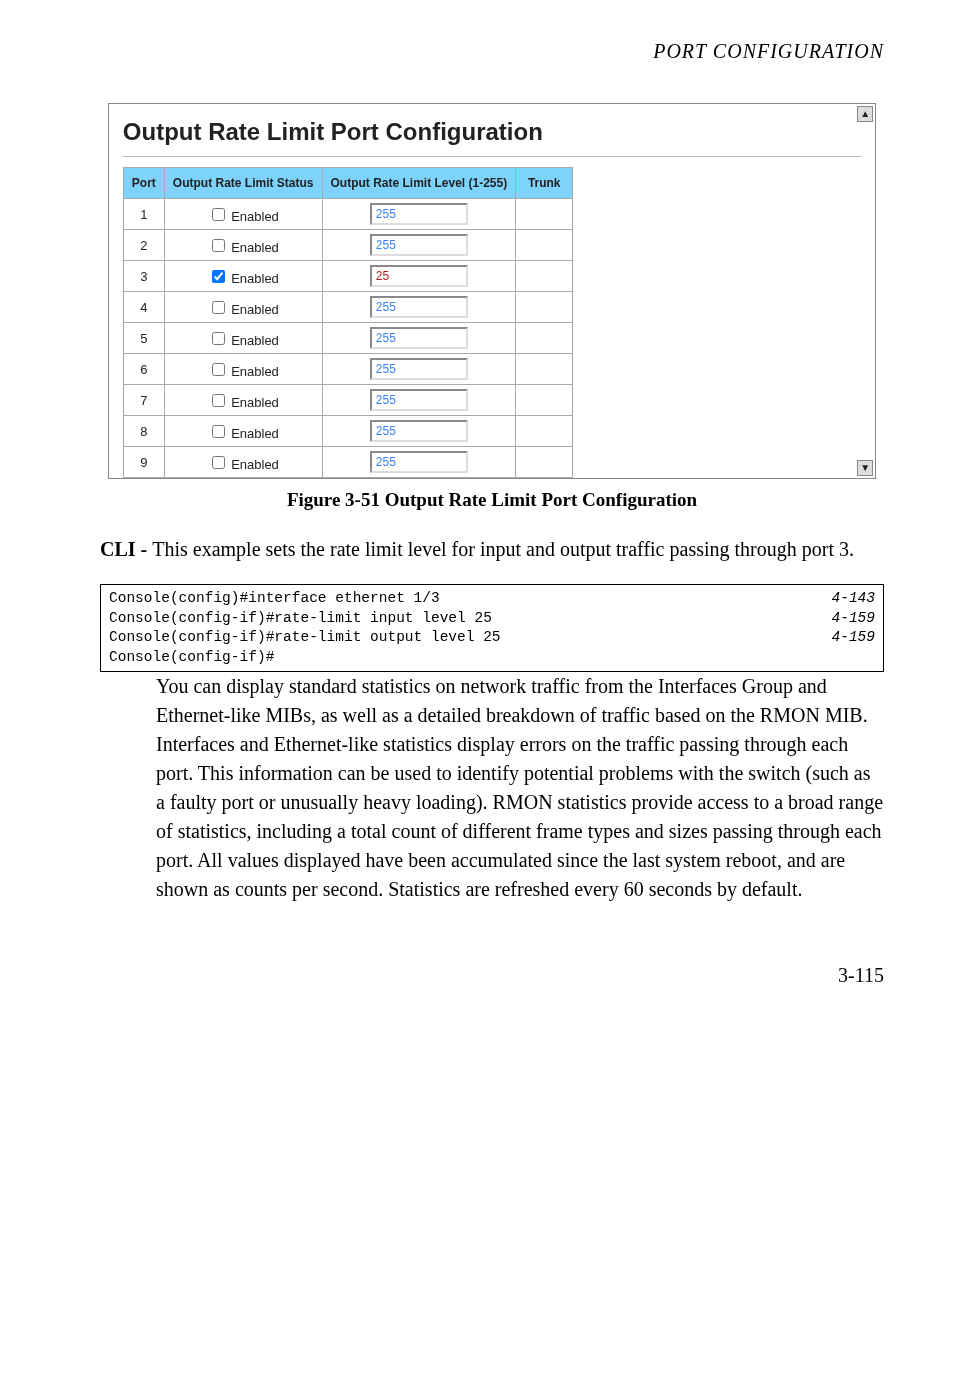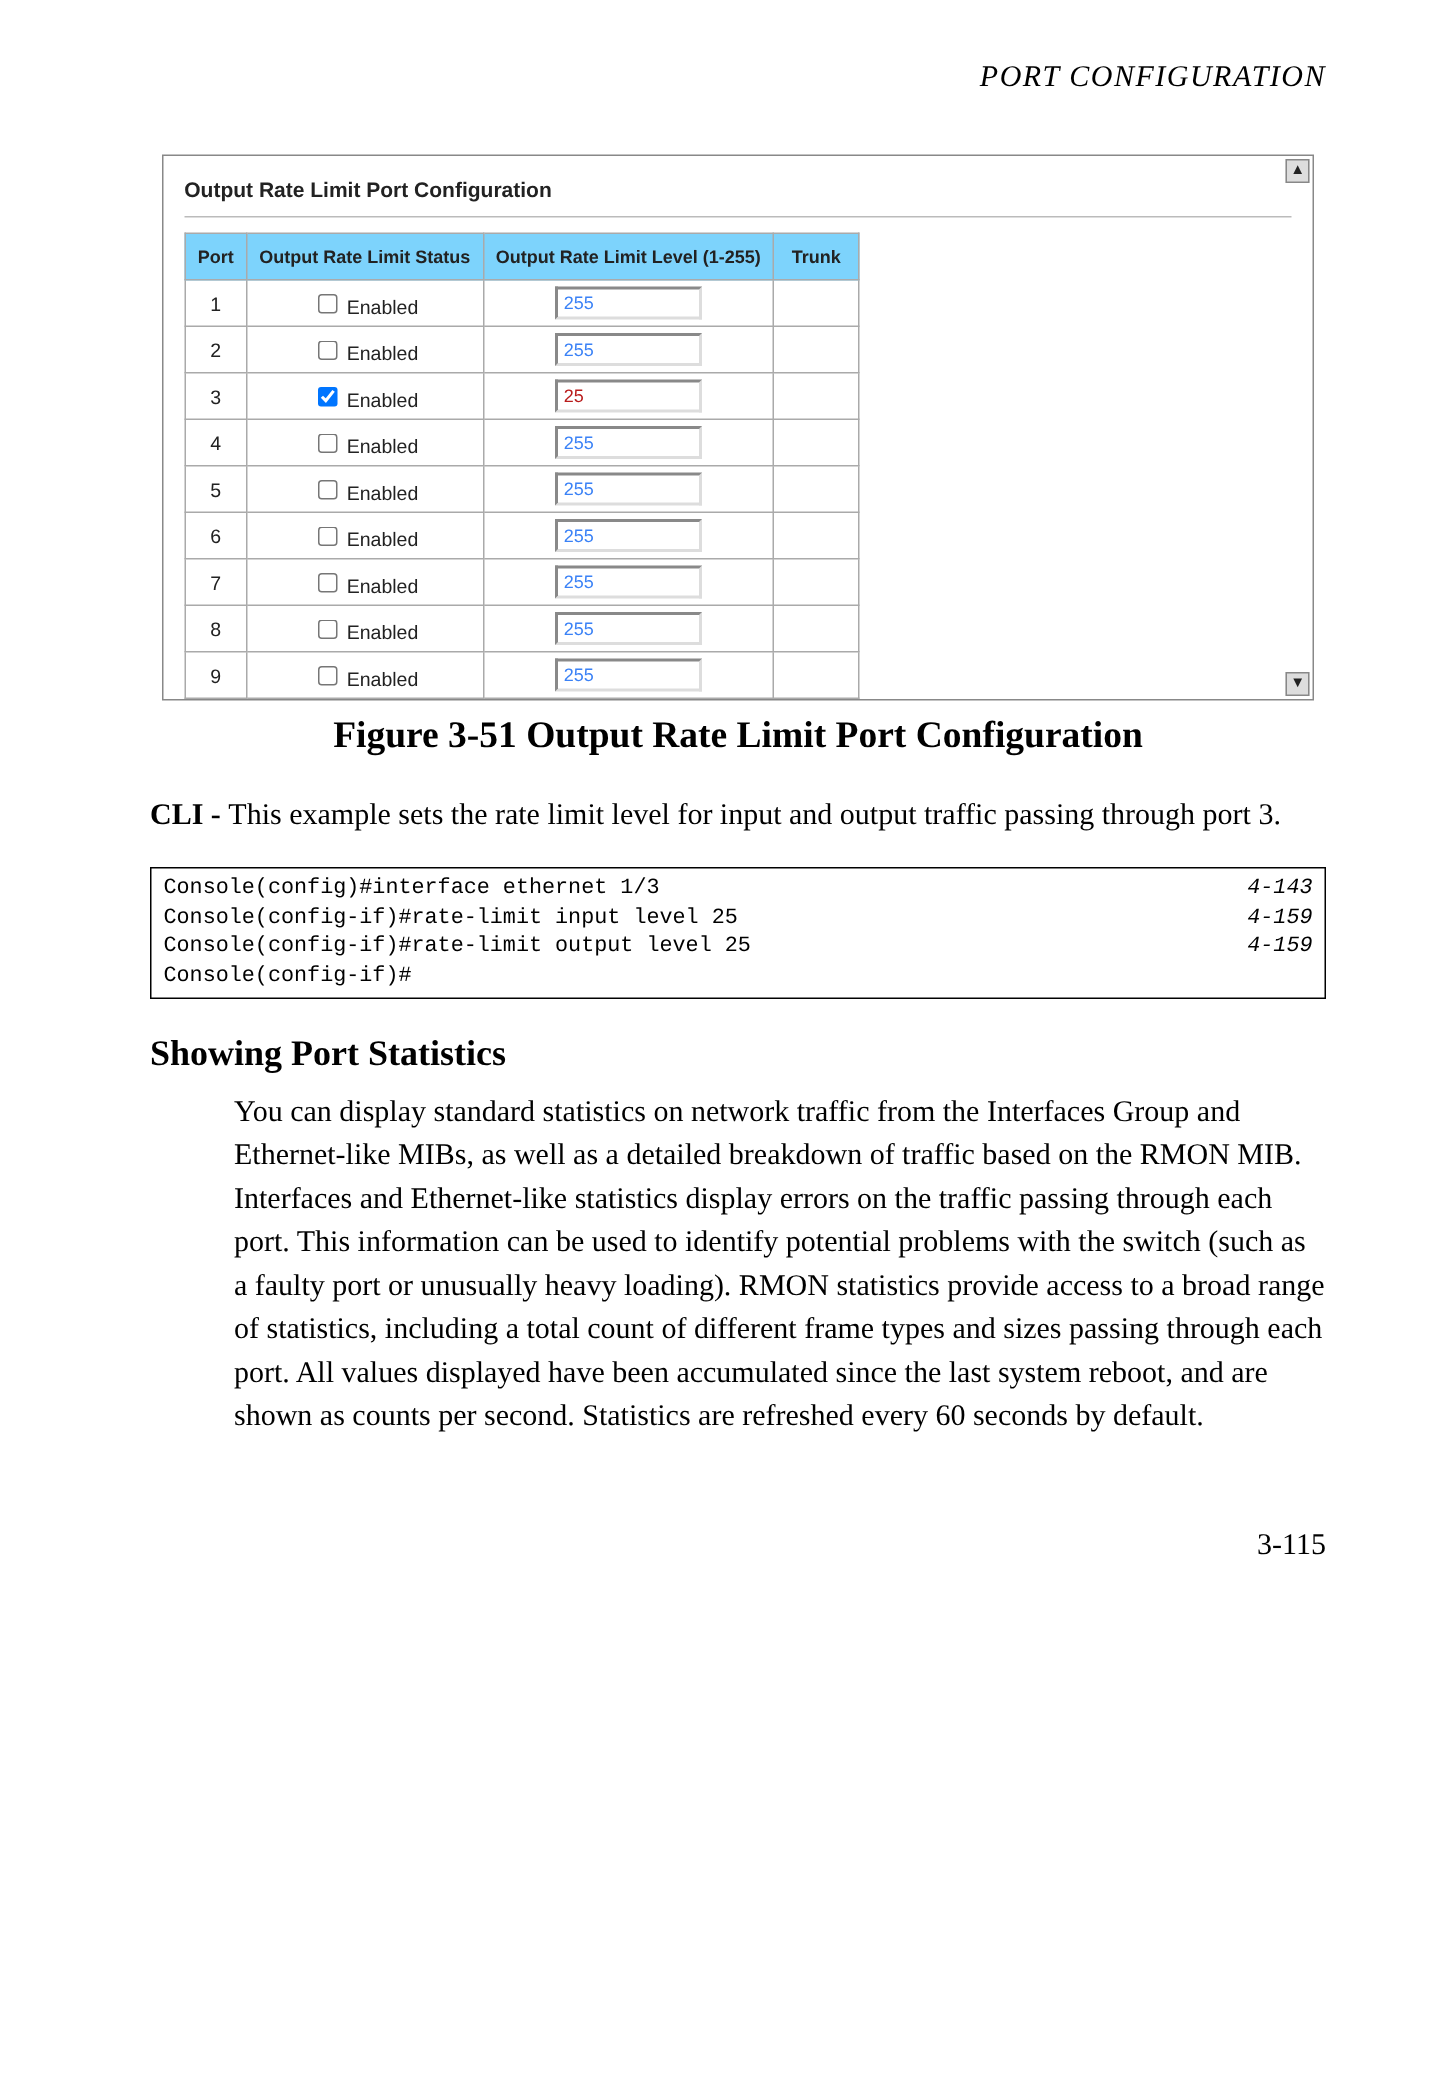--- a/index.html
+++ b/index.html
@@ -33,21 +33,21 @@
     width: 98%;
     margin: 0 auto 10px auto;
     box-sizing: border-box;
     font-family: Arial, Helvetica, sans-serif;
     font-size: 13px;
     color: #222;
     background: #fff;
     position: relative;
   }
   .shot-title {
-    font-size: 14px;
+    font-size: 24px;
     font-weight: bold;
     padding: 14px 14px 4px 14px;
   }
   .shot-hr {
     border: none;
     border-top: 1px solid #bbb;
     margin: 6px 14px 10px 14px;
   }
   .rate-table {
     border-collapse: collapse;
@@ -93,21 +93,21 @@
     background: #ddd;
     border: 1px solid #888;
     font-size: 10px;
     line-height: 14px;
     text-align: center;
     box-sizing: border-box;
   }
   .figure-caption {
     text-align: center;
     font-weight: bold;
-    font-size: 25px;
+    font-size: 19px;
     margin: 8px 0 24px 0;
   }
   .code-block {
     font-family: 'Courier New', monospace;
     font-size: 14.5px;
     border: 1px solid #000;
     padding: 4px 8px;
     white-space: pre;
     line-height: 1.35;
     display: flex;
@@ -243,18 +243,17 @@
     <div class="code-left">Console(config)#interface ethernet 1/3
 Console(config-if)#rate-limit input level 25
 Console(config-if)#rate-limit output level 25
 Console(config-if)#</div>
     <div class="code-right">4-143
 4-159
 4-159
  </div>
   </div>
 
-  <h2 class="section">Showing Port Statistics</h2>
 
   <p class="indent-para">You can display standard statistics on network traffic from the Interfaces Group and Ethernet-like MIBs, as well as a detailed breakdown of traffic based on the RMON MIB. Interfaces and Ethernet-like statistics display errors on the traffic passing through each port. This information can be used to identify potential problems with the switch (such as a faulty port or unusually heavy loading). RMON statistics provide access to a broad range of statistics, including a total count of different frame types and sizes passing through each port. All values displayed have been accumulated since the last system reboot, and are shown as counts per second. Statistics are refreshed every 60 seconds by default.</p>
 
   <div class="page-num">3-115</div>
 </div>
 
 </body></html>

